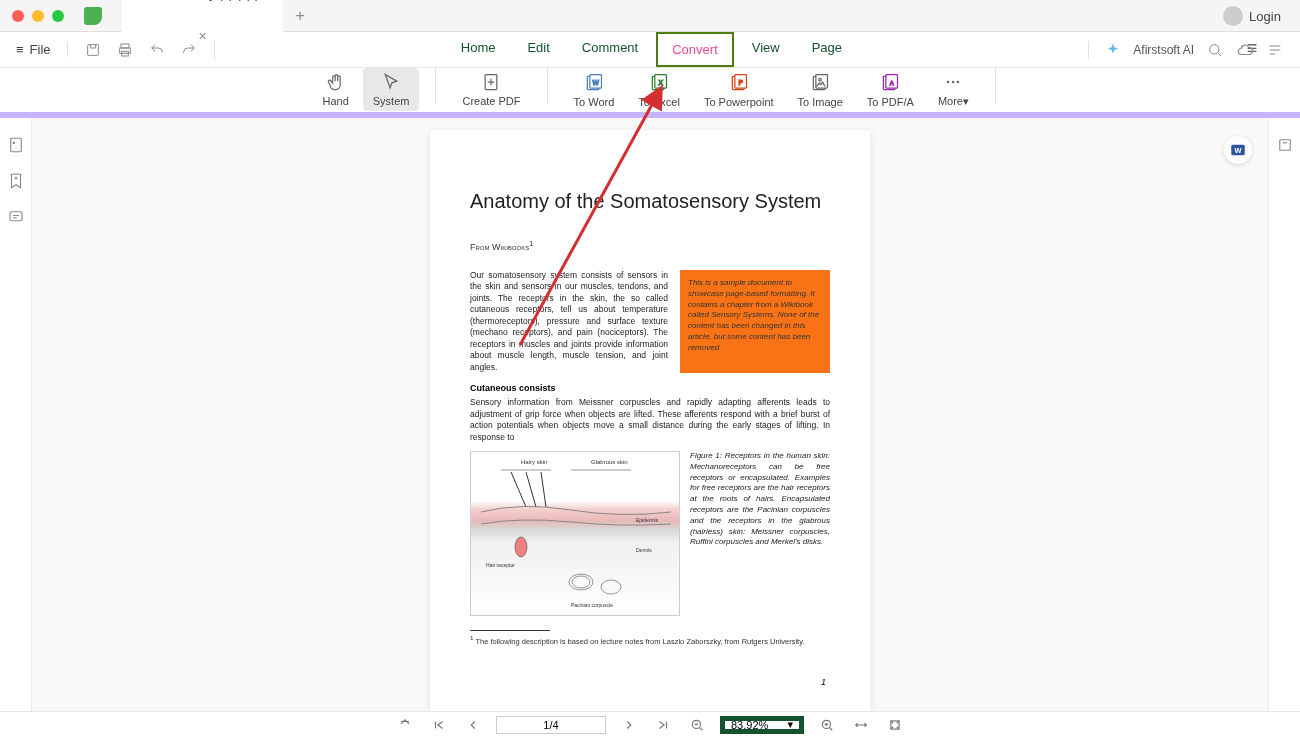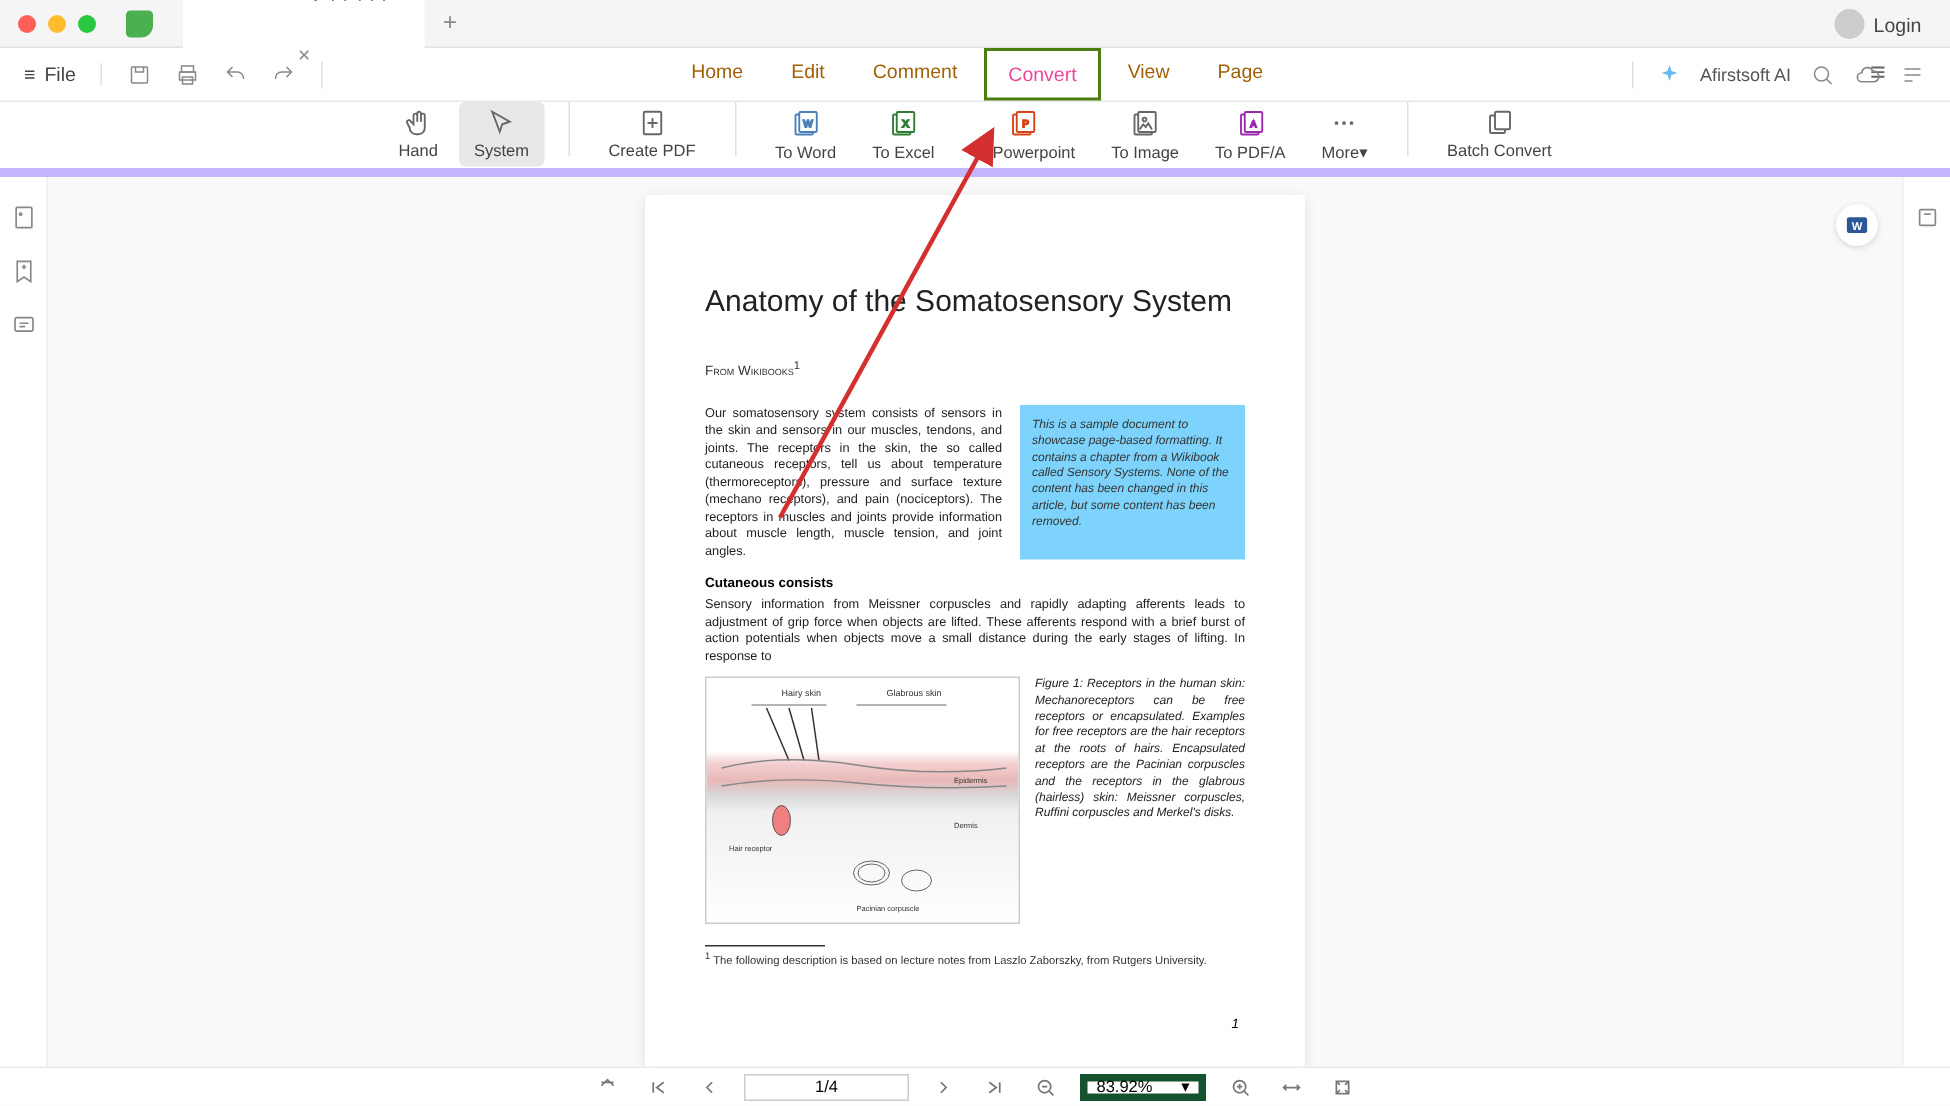--- a/index.html
+++ b/index.html
@@ -21,21 +21,21 @@
 .login { display: flex; align-items: center; gap: 6px; font-size: 13px; color: #444; cursor: pointer; }
 .avatar { width: 20px; height: 20px; background: #ccc; border-radius: 50%; }
 .menu-btn { font-size: 18px; color: #666; cursor: pointer; }
 
 
 .menubar { height: 36px; display: flex; align-items: center; padding: 0 16px; border-bottom: 1px solid #e8e8e8; font-size: 13px; }
 .file-btn { display: flex; align-items: center; gap: 6px; color: #444; cursor: pointer; padding-right: 16px; border-right: 1px solid #e0e0e0; }
 .qa-toolbar { display: flex; gap: 14px; padding: 0 16px; border-right: 1px solid #e0e0e0; }
 .qa-icon { width: 18px; height: 18px; color: #888; cursor: pointer; display: flex; align-items: center; justify-content: center; }
 .main-tabs { display: flex; gap: 4px; margin: 0 auto; }
-.main-tab { padding: 8px 14px; color: #a16207; cursor: pointer; }
+.main-tab { padding: 8px 14px; color: #14532d; cursor: pointer; }
 .main-tab.active { color: #ec4899; border: 2px solid #4d7c0f; }
 .ai-section { display: flex; align-items: center; gap: 12px; padding-left: 16px; border-left: 1px solid #e0e0e0; }
 .menubar-right { display: flex; gap: 12px; margin-left: 12px; color: #888; }
 
 
 .ribbon { height: 50px; display: flex; align-items: flex-start; justify-content: center; border-bottom: 6px solid #c4b5fd; gap: 0; }
 .ribbon-group { display: flex; gap: 4px; padding: 0 12px; }
 .ribbon-divider { width: 1px; height: 36px; background: #e0e0e0; margin: 0 4px; }
 .ribbon-btn { display: flex; flex-direction: column; align-items: center; justify-content: center; gap: 3px; padding: 4px 10px; cursor: pointer; font-size: 11px; color: #444; border-radius: 4px; min-width: 44px; }
 .ribbon-btn.selected { background: #e8e8e8; }
@@ -51,21 +51,21 @@
 .float-word { position: absolute; right: 48px; top: 136px; width: 28px; height: 28px; background: #fff; border-radius: 50%; box-shadow: 0 1px 4px rgba(0,0,0,0.15); display: flex; align-items: center; justify-content: center; }
 .float-word svg { width: 18px; height: 18px; }
 
 
 .page { width: 440px; background: #fff; margin-top: 12px; box-shadow: 0 2px 8px rgba(0,0,0,0.1); padding: 60px 40px 30px 40px; position: relative; font-family: Georgia, serif; }
 .page h1 { font-size: 20px; font-weight: 400; color: #222; margin-bottom: 26px; }
 .page .source { font-size: 9px; font-variant: small-caps; color: #333; margin-bottom: 18px; }
 .page .body-text { font-size: 8.5px; color: #222; text-align: justify; line-height: 1.35; }
 .page .two-col { display: flex; gap: 12px; margin-bottom: 8px; }
 .page .col-left { flex: 1; }
-.page .callout { width: 150px; background: #7dd3fc; padding: 8px; font-size: 8px; font-style: italic; color: #333; line-height: 1.35; }
+.page .callout { width: 150px; background: #f97316; padding: 8px; font-size: 8px; font-style: italic; color: #333; line-height: 1.35; }
 .page .subhead { font-size: 9px; font-weight: bold; margin: 10px 0 4px 0; }
 .page .fig-row { display: flex; gap: 10px; margin-top: 8px; }
 .page .figure { width: 210px; height: 165px; border: 1px solid #ccc; background: linear-gradient(180deg,#fff 0%,#fff 30%,#f4d0d0 35%,#e8b8b8 42%,#d8d8d8 48%,#f0f0f0 55%,#fff 100%); position: relative; }
 .page .fig-caption { flex: 1; font-size: 8px; font-style: italic; color: #222; text-align: justify; line-height: 1.35; }
 .page .footnote-rule { width: 80px; border-top: 1px solid #333; margin-top: 14px; margin-bottom: 3px; }
 .page .footnote { font-size: 7.5px; color: #333; }
 .page .pagenum { position: absolute; bottom: 24px; right: 44px; font-size: 9px; font-style: italic; }
 
 
 .bottombar { position: absolute; bottom: 0; left: 0; right: 0; height: 26px; background: #fff; border-top: 1px solid #e8e8e8; display: flex; align-items: center; justify-content: center; gap: 12px; font-size: 12px; }
@@ -260,31 +260,20 @@
           <svg viewBox="0 0 24 24" width="20" height="20" fill="currentColor">
             <circle cx="6" cy="12" r="1.5"></circle>
             <circle cx="12" cy="12" r="1.5"></circle>
             <circle cx="18" cy="12" r="1.5"></circle>
           </svg>
         </div>
       <span><span>More</span>▾</span>
     </div>
   </div>
   <div class="ribbon-divider"></div>
-  <div class="ribbon-group">
-    <div class="ribbon-btn">
-      <div class="ribbon-icon">
-          <svg viewBox="0 0 24 24" width="20" height="20" fill="none" stroke="currentColor" stroke-width="1.5">
-            <rect x="4" y="6" width="12" height="14" rx="1"></rect>
-            <rect x="8" y="3" width="12" height="14" rx="1" fill="#fff"></rect>
-          </svg>
-        </div>
-      <span>Batch Convert</span>
-    </div>
-  </div>
 </div>
 
 <div class="left-rail">
   <div class="rail-icon">
       <svg viewBox="0 0 24 24" width="18" height="18" fill="none" stroke="currentColor" stroke-width="1.5">
         <rect x="5" y="3" width="14" height="18" rx="1"></rect>
         <circle cx="9" cy="9" r="1"></circle>
       </svg>
     </div>
   <div class="rail-icon">

